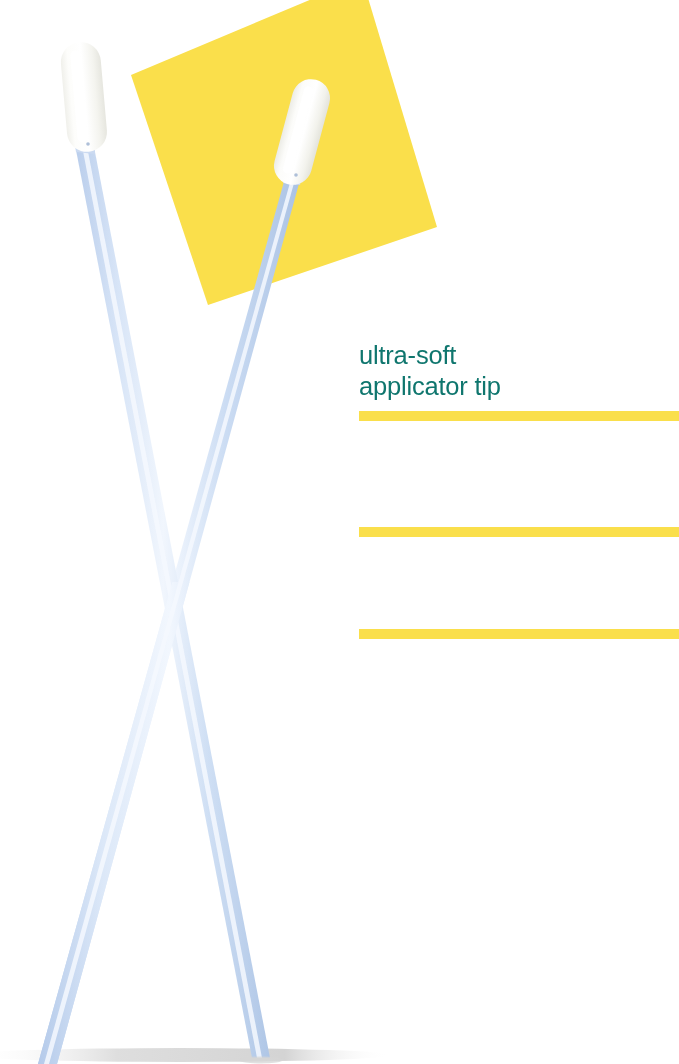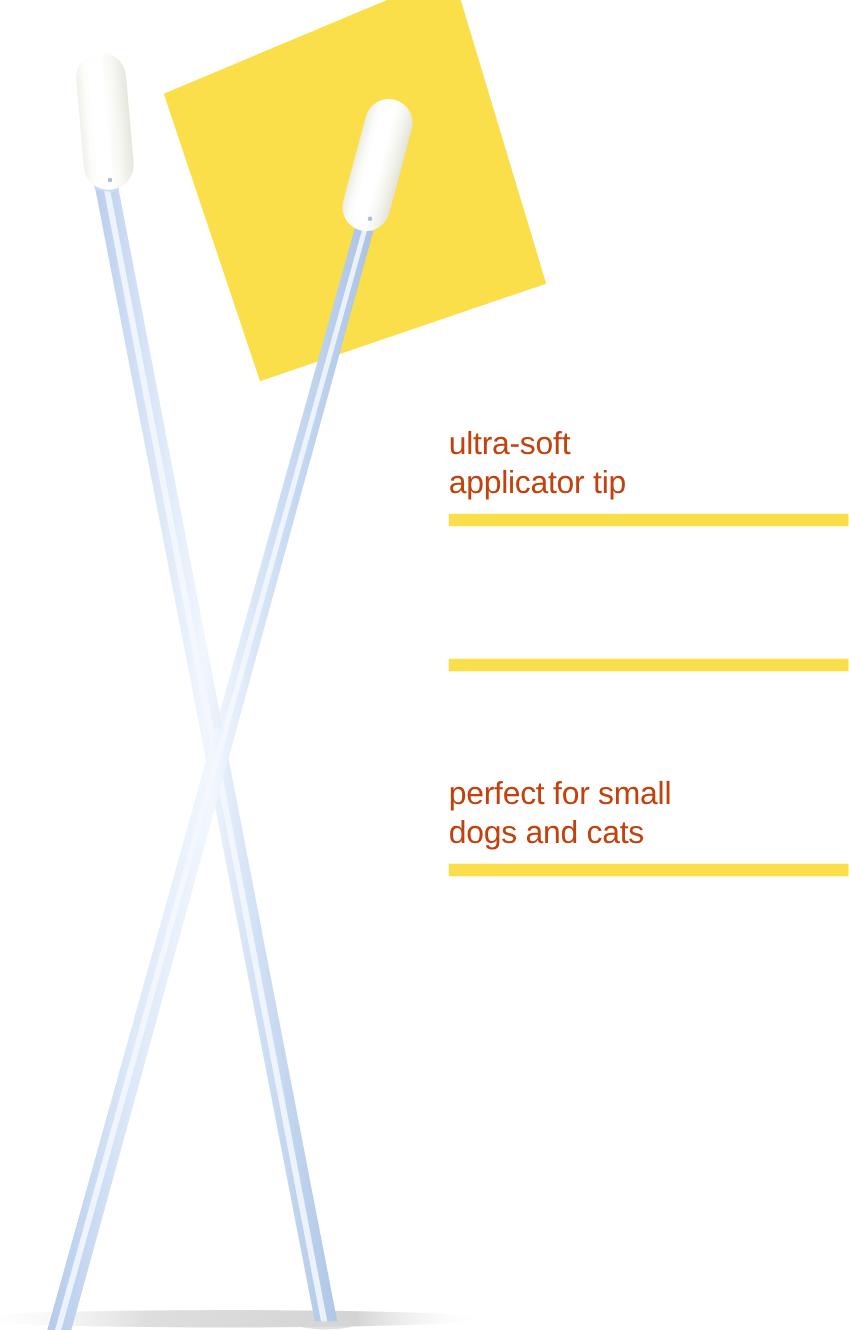--- a/index.html
+++ b/index.html
@@ -29,21 +29,21 @@
     left: 359px;
     top: 320px;
     width: 320px;
   }
   .feature-item {
     position: absolute;
     left: 0;
     width: 320px;
   }
   .feature-text {
-    color: #c2410c;
+    color: #0f766e;
     font-size: 25.5px;
     line-height: 31px;
     letter-spacing: -0.2px;
     white-space: pre-line;
     font-weight: 400;
   }
   .feature-rule {
     background: #FADF4B;
     height: 10px;
     width: 320px;
@@ -155,20 +155,18 @@
       <div class="feature-text">ultra-soft
 applicator tip</div>
       <div class="feature-rule"></div>
     </div>
 
     <div class="feature-item item-1">
       <div class="feature-rule"></div>
     </div>
 
     <div class="feature-item item-2">
-      <div class="feature-text">perfect for small
-dogs and cats</div>
       <div class="feature-rule"></div>
     </div>
 
   </div>
 
 </div>
 
 </body></html>

